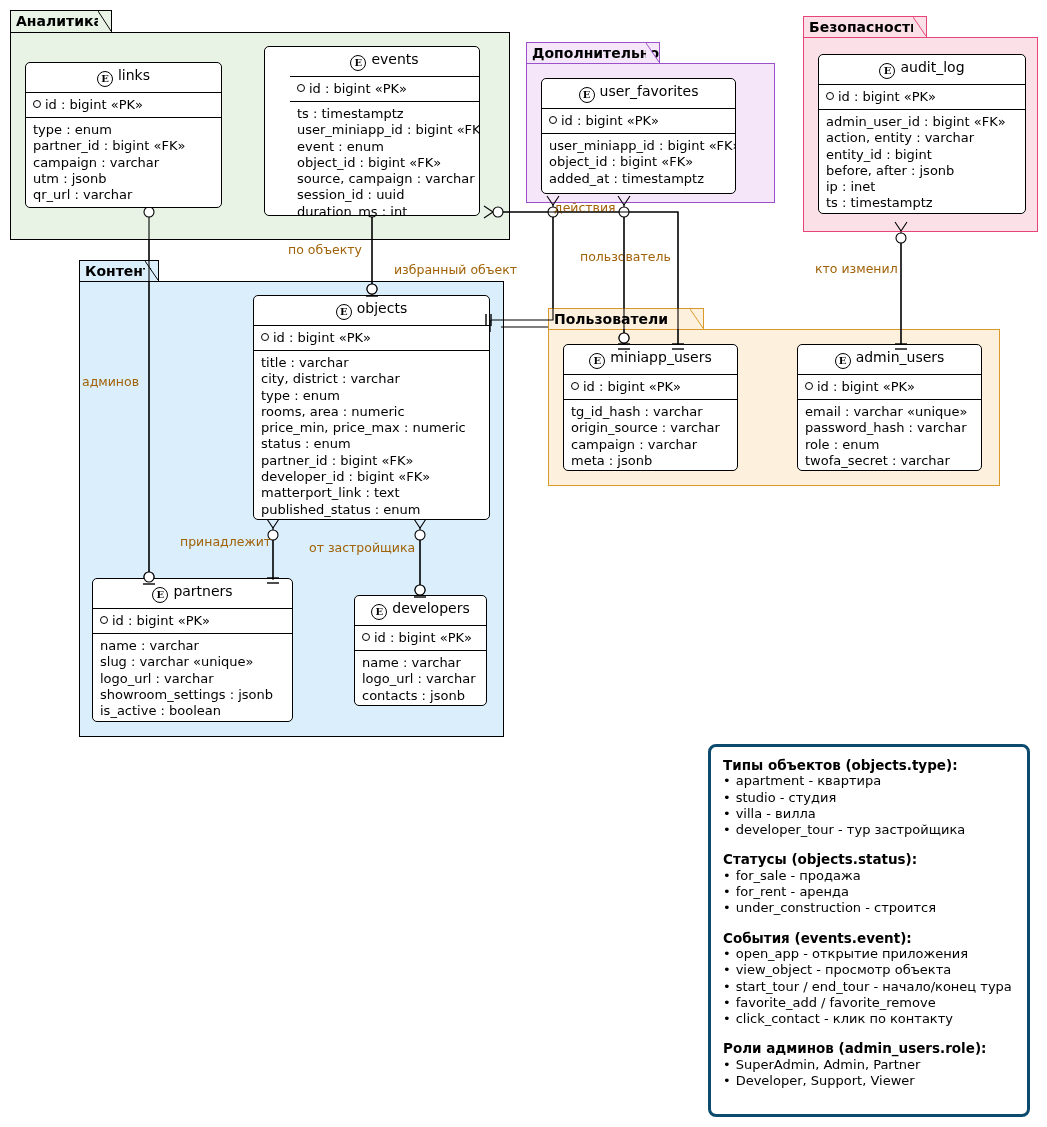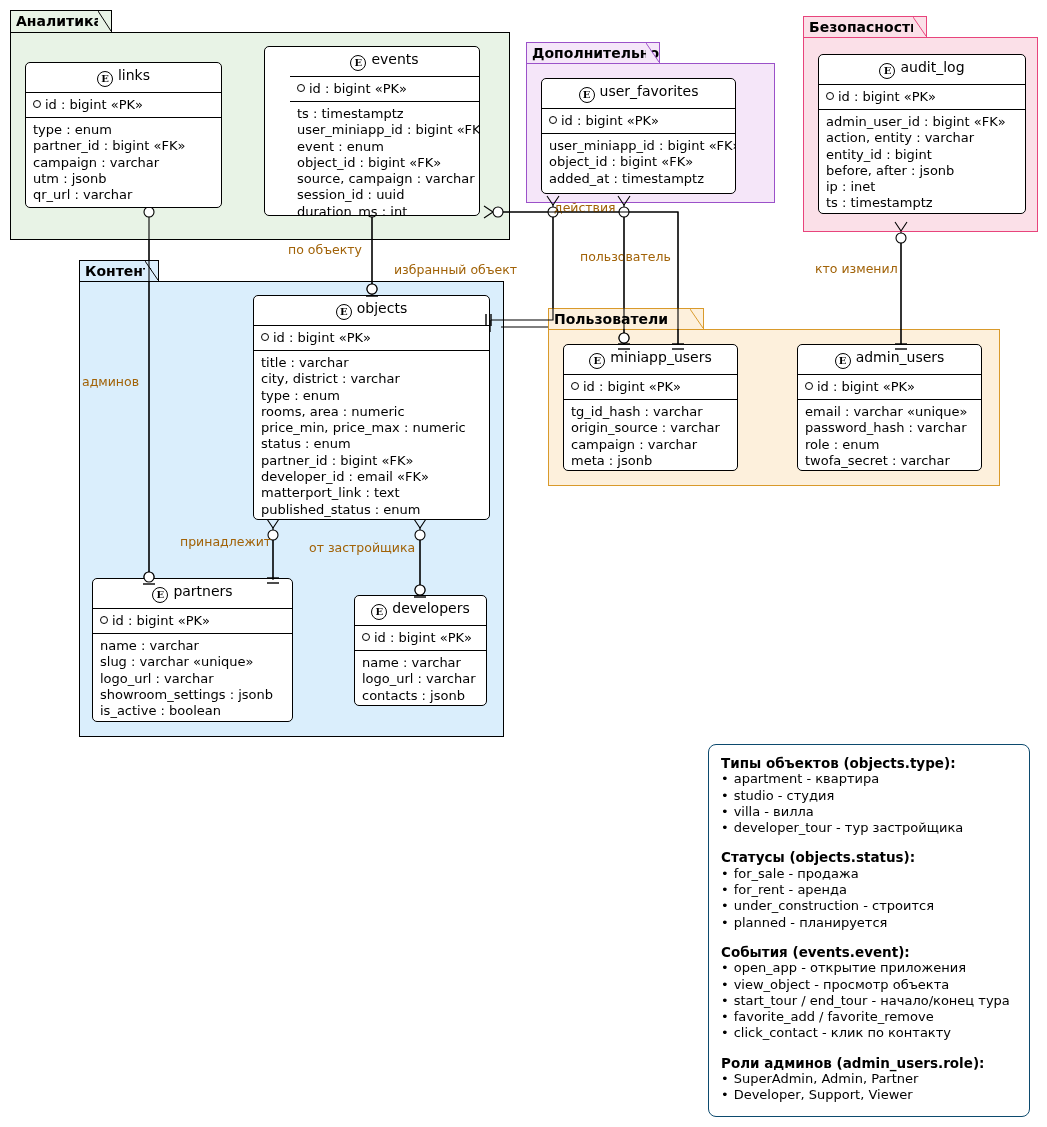--- a/index.html
+++ b/index.html
@@ -76,21 +76,21 @@
     font-size: 13px;
     line-height: 16.3px;
     white-space: nowrap;
   }
 
   
   .legend {
     position: absolute;
     box-sizing: border-box;
     background: #fff;
-    border: 1px solid #0c4a6e;
+    border: 3px solid #0c4a6e;
     border-radius: 8px;
     padding: 10px 12px 11px 12px;
     font-size: 13px;
     line-height: 16.3px;
     z-index: 6;
   }
   .legend h4 { margin: 0; font-size: 13.5px; font-weight: bold; }
   .legend .grp { margin-bottom: 13px; }
   .legend .grp:last-child { margin-bottom: 0; }
   .legend .li { white-space: nowrap; }
@@ -316,21 +316,21 @@
       <span class="bullet"></span><span>id : bigint «PK»</span>
     </div>
     <div class="ent-fields">
       <div>title : varchar</div>
       <div>city, district : varchar</div>
       <div>type : enum</div>
       <div>rooms, area : numeric</div>
       <div>price_min, price_max : numeric</div>
       <div>status : enum</div>
       <div>partner_id : bigint «FK»</div>
-      <div>developer_id : email «FK»</div>
+      <div>developer_id : bigint «FK»</div>
       <div>matterport_link : text</div>
       <div>published_status : enum</div>
     </div>
   </div>
 
   <div class="ent" style="left:563px; top:344px; width:175px; height:127px;">
     <div class="ent-title">
       <span class="ecirc">E</span><span>miniapp_users</span>
     </div>
     <div class="ent-pk">
@@ -406,21 +406,20 @@
       <div class="li">studio - студия</div>
       <div class="li">villa - вилла</div>
       <div class="li">developer_tour - тур застройщика</div>
     </div>
 
     <div class="grp">
       <h4>Статусы (objects.status):</h4>
       <div class="li">for_sale - продажа</div>
       <div class="li">for_rent - аренда</div>
       <div class="li">under_construction - строится</div>
-      <div class="li">planned - планируется</div>
     </div>
 
     <div class="grp">
       <h4>События (events.event):</h4>
       <div class="li">open_app - открытие приложения</div>
       <div class="li">view_object - просмотр объекта</div>
       <div class="li">start_tour / end_tour - начало/конец тура</div>
       <div class="li">favorite_add / favorite_remove</div>
       <div class="li">click_contact - клик по контакту</div>
     </div>

